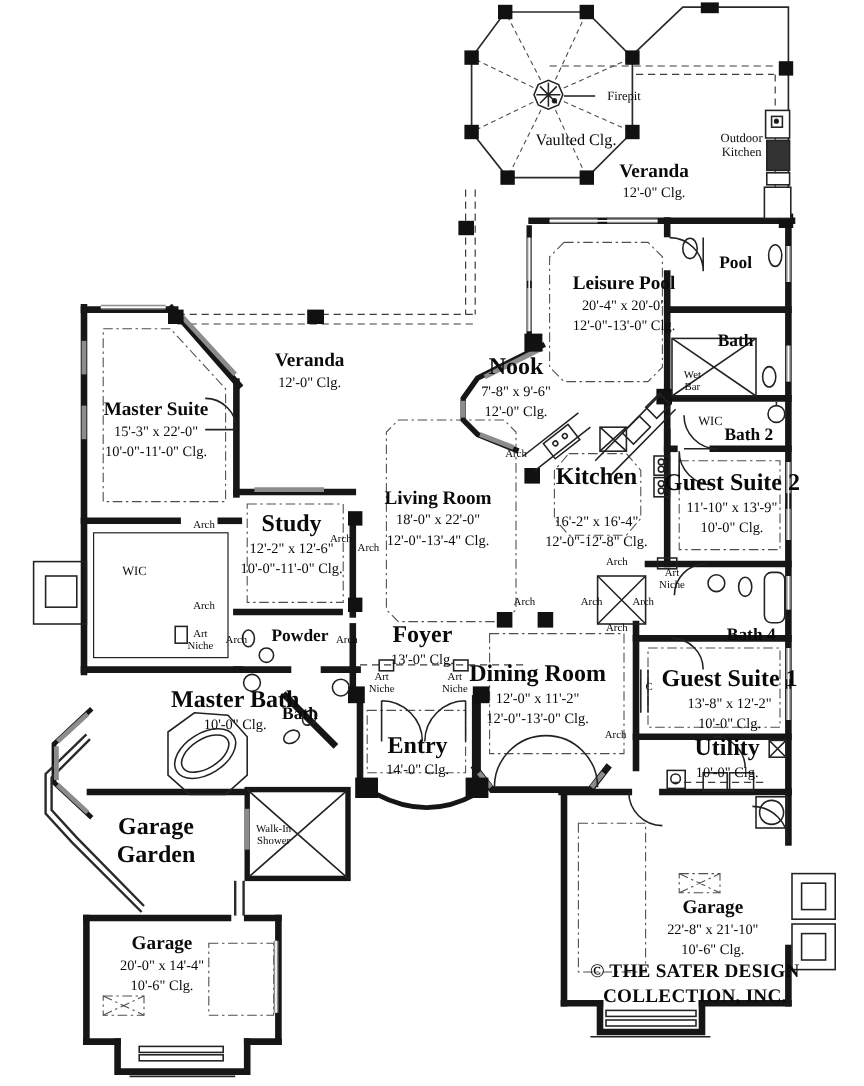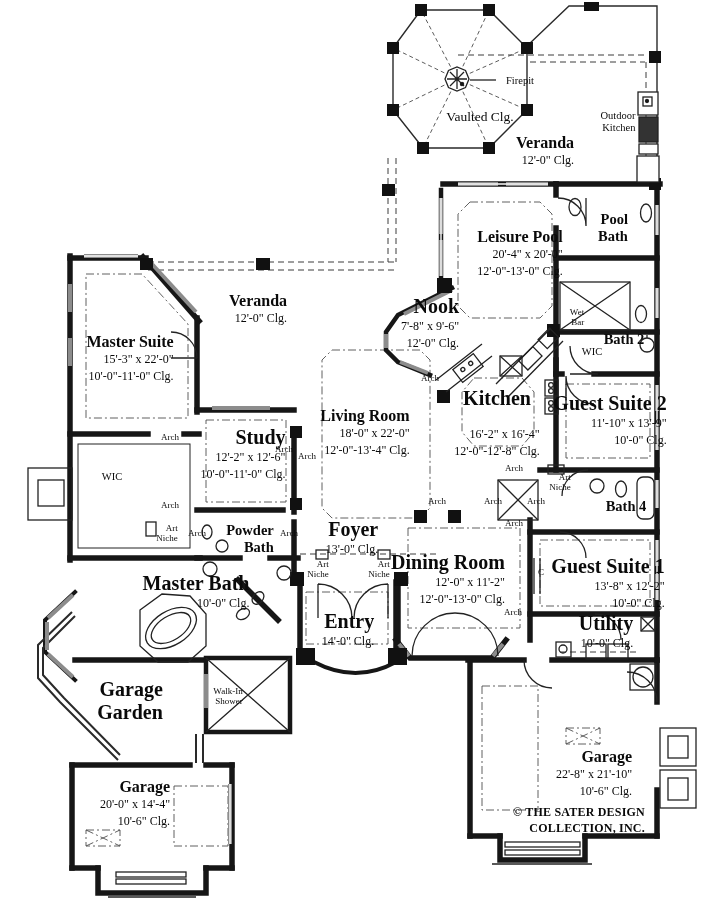--- a/index.html
+++ b/index.html
@@ -1,28 +1,28 @@
 <!DOCTYPE html>
 <html><head>
 <meta charset="utf-8">
 <style>
   html,body{margin:0;padding:0;background:#fff;}
   .plan{position:relative;width:720px;height:905px;background:#ffffff;overflow:hidden;
         font-family:"Liberation Serif",serif;color:#0a0a0a;}
   svg{position:absolute;left:0;top:0;}
-  .lbl{position:absolute;transform:translate(-50%,-50%);text-align:right;
+  .lbl{position:absolute;transform:translate(-50%,-50%);text-align:center;
        white-space:nowrap;line-height:1.15;}
   .ttl{display:block;font-weight:bold;font-size:16px;}
   .ttl15{display:block;font-weight:bold;font-size:20px;}
-  .ttl14{display:block;font-weight:bold;font-size:14.5px;}
+  .ttl14{display:block;font-weight:bold;font-size:14.5px;margin-top:48px;}
   .dim{display:block;font-size:12px;line-height:1.4;}
   .mid{display:block;font-size:13.5px;margin-left:44px;}
   .sm{display:block;font-size:10.5px;line-height:1.15;}
   .xs{display:block;font-size:9px;line-height:1.15;}
-  .credit{display:block;font-weight:bold;font-size:12px;letter-spacing:.2px;line-height:1.3;margin-left:24px;}
+  .credit{display:block;font-weight:bold;font-size:16px;letter-spacing:.2px;line-height:1.3;margin-left:24px;}
 </style>
 </head>
 <body>
 
 <div class="plan">
 
 <svg width="720" height="905" viewBox="0 0 720 905">
 
   <g stroke="#3d3d3d" stroke-width="1" fill="none" stroke-dasharray="6 4">
     <path d="M148,262 H396"></path>

